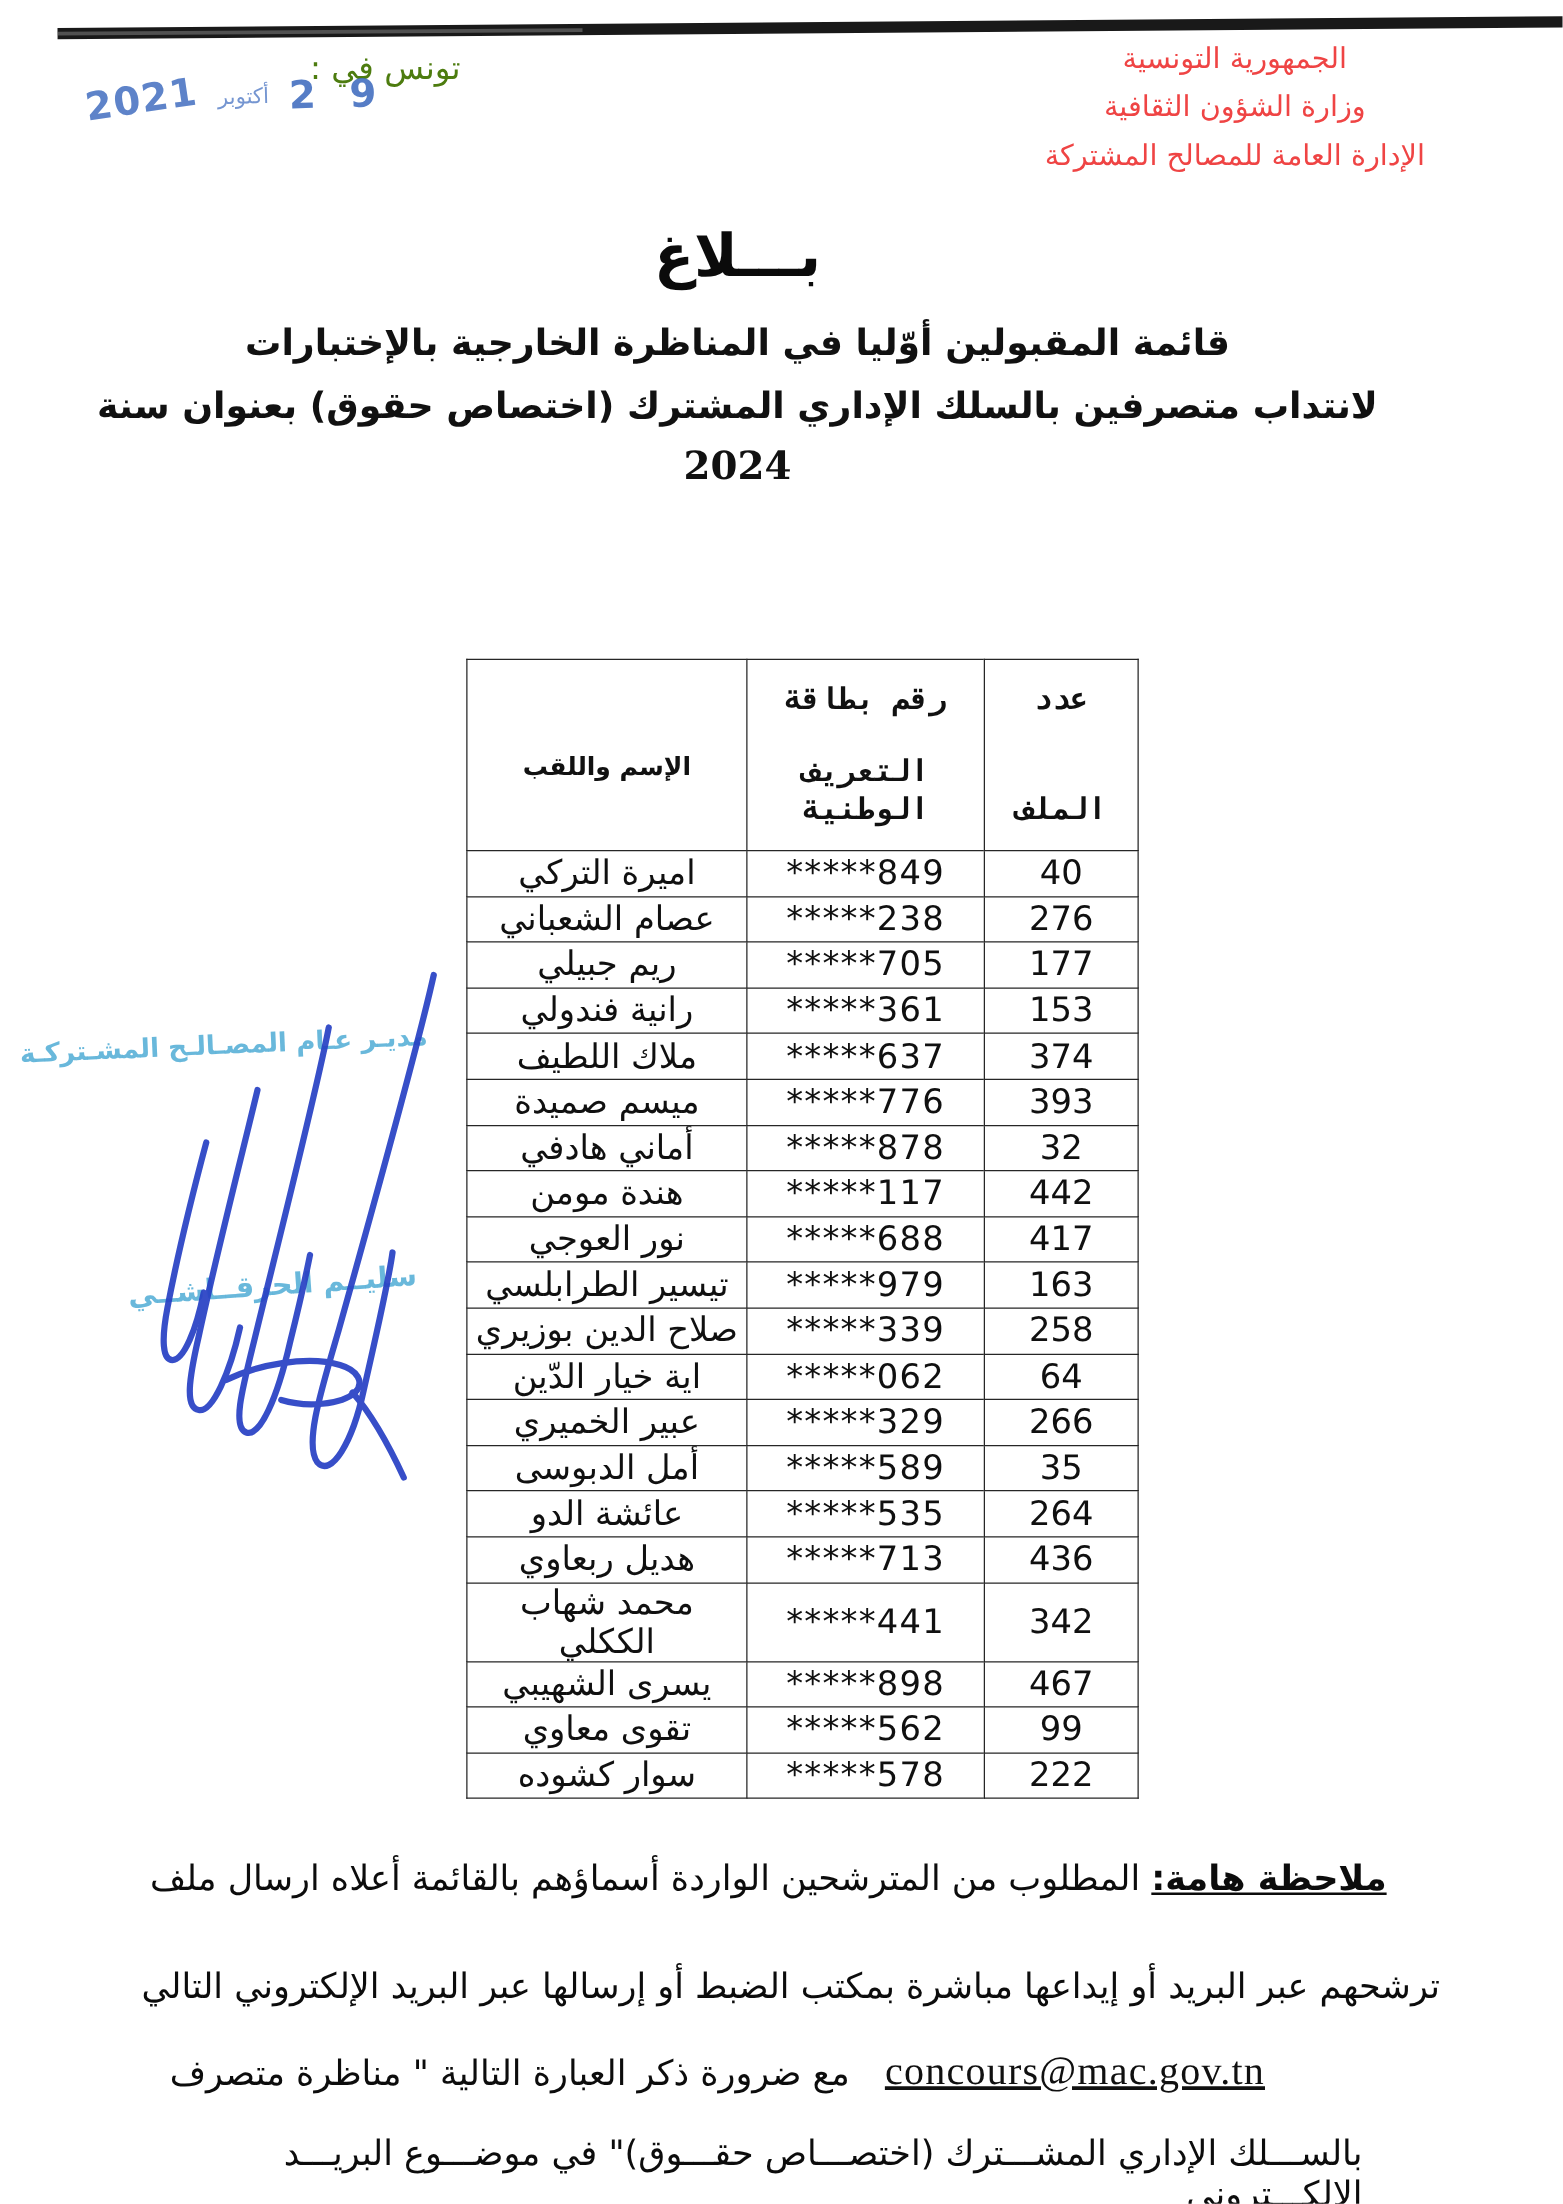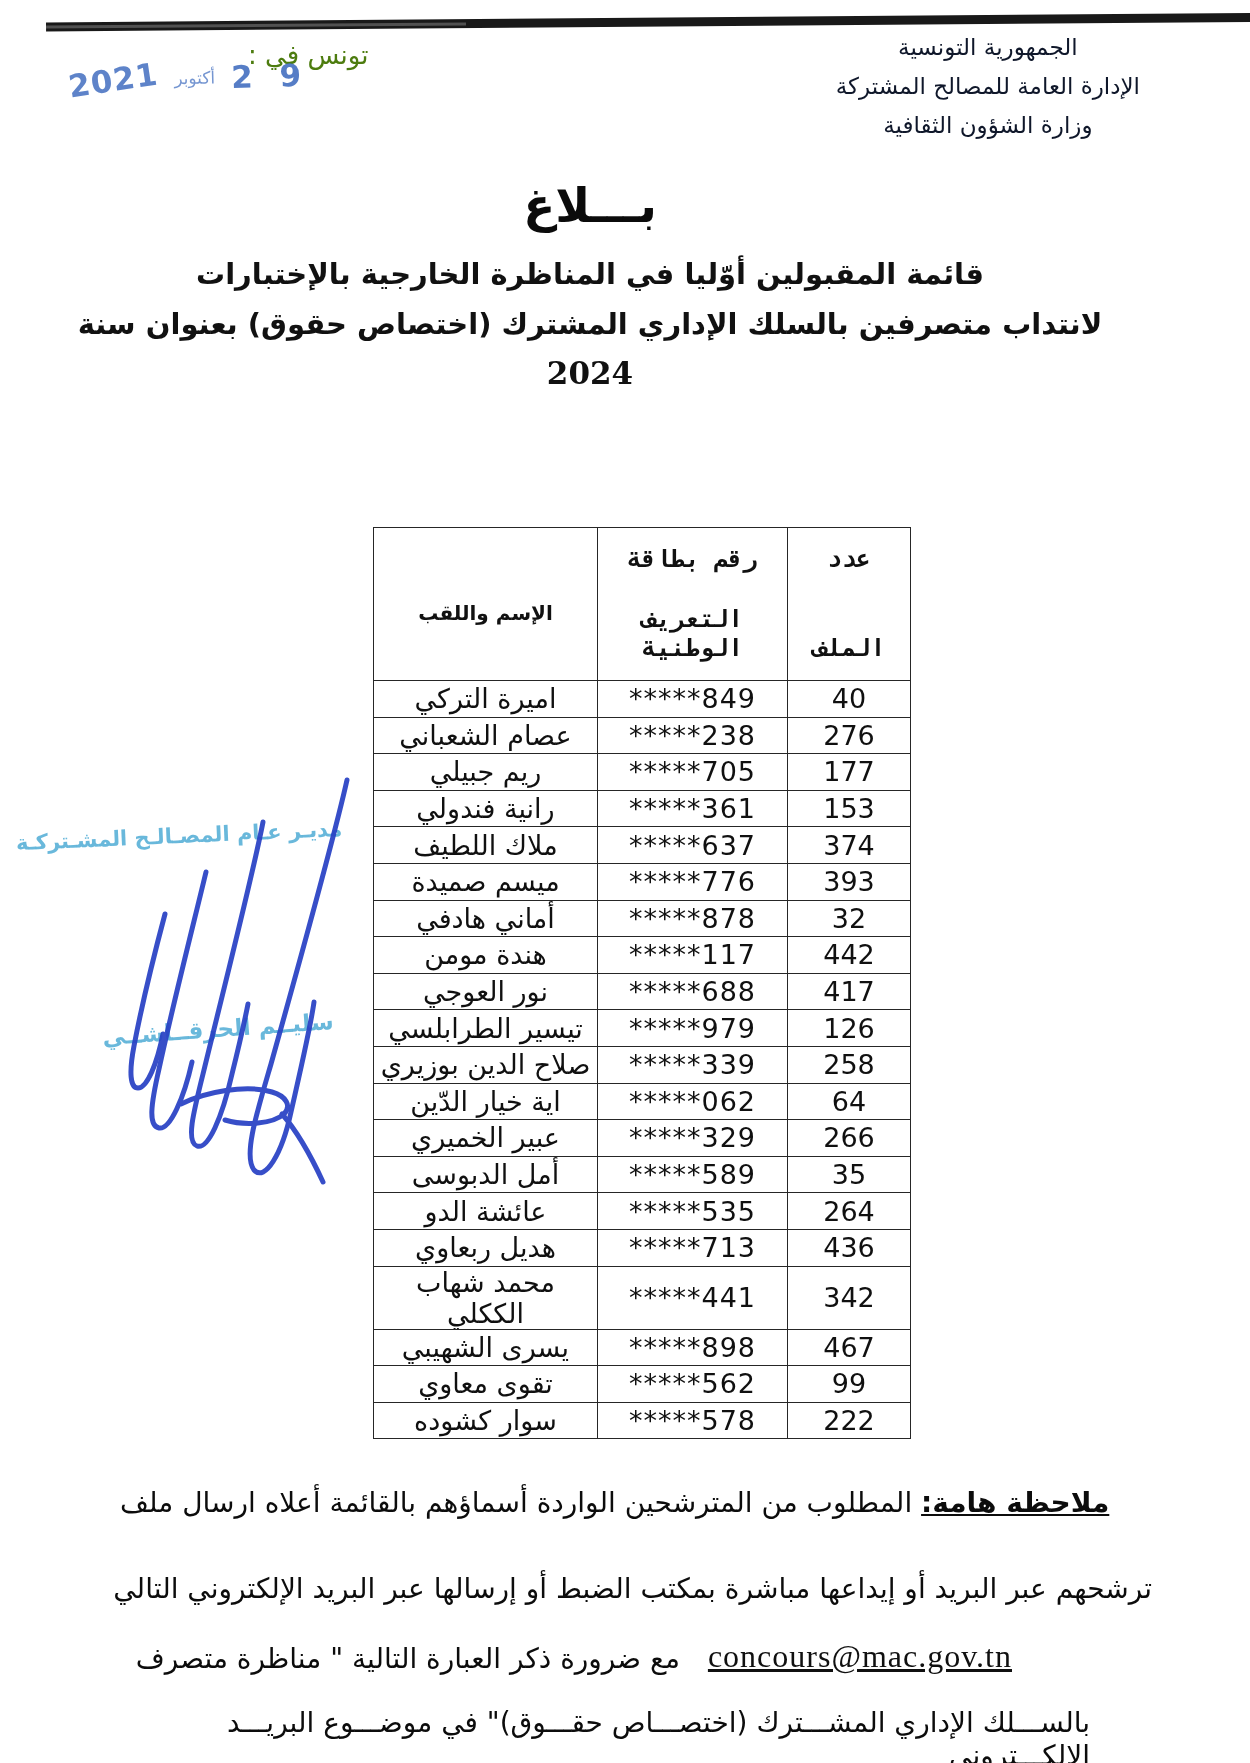--- a/index.html
+++ b/index.html
@@ -7,21 +7,21 @@
     width:1250px;height:1763px;position:relative;background:#ffffff;
     font-family:"DejaVu Sans",sans-serif;color:#111;overflow:hidden;
   }
   
   .scan-bar{position:absolute;top:13px;left:46px;right:-4px;height:9px;background:#191919;
     transform:rotate(-0.45deg);transform-origin:right center;}
   .scan-bar-soft{position:absolute;top:24px;left:46px;width:420px;height:3px;background:#8a8a8a;opacity:.5;
     transform:rotate(-0.4deg);}
   
   .org{position:absolute;top:28px;right:110px;direction:rtl;text-align:center;
-    font-size:23px;line-height:39px;color:#0f172a;}
+    font-size:23px;line-height:39px;color:#ef4444;}
   .place{position:absolute;top:40px;left:248px;direction:rtl;font-size:26px;color:#4d7c0f;}
   .datestamp{position:absolute;top:60px;left:68px;color:#4873c2;direction:ltr;
     display:flex;align-items:flex-start;gap:16px;transform:rotate(-1.5deg);}
   .ds-year{font-size:31px;font-weight:bold;transform:rotate(-7deg);opacity:.88;letter-spacing:1px;}
   .ds-month{font-size:17px;margin-top:8px;opacity:.75;}
   .ds-day{font-size:31px;font-weight:bold;letter-spacing:8px;opacity:.92;}
   
   .titles{position:absolute;top:178px;left:0;width:1180px;text-align:center;direction:rtl;}
   .t-main{font-size:47px;font-weight:bold;color:#0b0b0b;}
   .t-2{margin-top:24px;font-size:29px;font-weight:bold;}
@@ -59,22 +59,22 @@
   .nl4{top:1706px;right:160px;left:110px;text-align:right;}
 </style>
 </head>
 <body>
 
 <div class="scan-bar"></div>
 <div class="scan-bar-soft"></div>
 
 <div class="org">
   <div>الجمهورية التونسية</div>
+  <div>وزارة الشؤون الثقافية</div>
   <div>الإدارة العامة للمصالح المشتركة</div>
-  <div>وزارة الشؤون الثقافية</div>
 </div>
 
 <div class="place">تونس في :</div>
 
 <div class="datestamp">
   <span class="ds-year">2021</span>
   <span class="ds-month">أكتوبر</span>
   <span class="ds-day">2 9</span>
 </div>
 
@@ -150,21 +150,21 @@
         <td class="file-cell">442</td>
         <td class="id-cell">*****117</td>
         <td class="name-cell">هندة مومن</td>
       </tr>
       <tr>
         <td class="file-cell">417</td>
         <td class="id-cell">*****688</td>
         <td class="name-cell">نور العوجي</td>
       </tr>
       <tr>
-        <td class="file-cell">126</td>
+        <td class="file-cell">163</td>
         <td class="id-cell">*****979</td>
         <td class="name-cell">تيسير الطرابلسي</td>
       </tr>
       <tr>
         <td class="file-cell">258</td>
         <td class="id-cell">*****339</td>
         <td class="name-cell">صلاح الدين بوزيري</td>
       </tr>
       <tr>
         <td class="file-cell">64</td>

